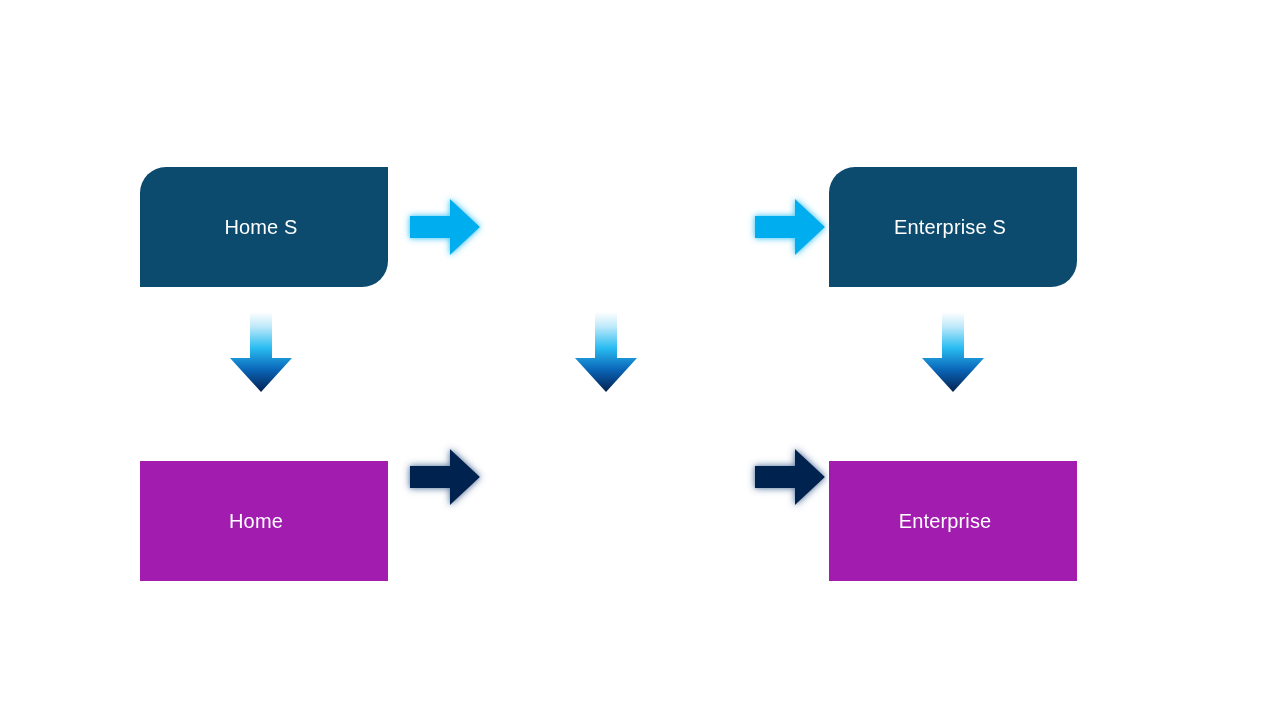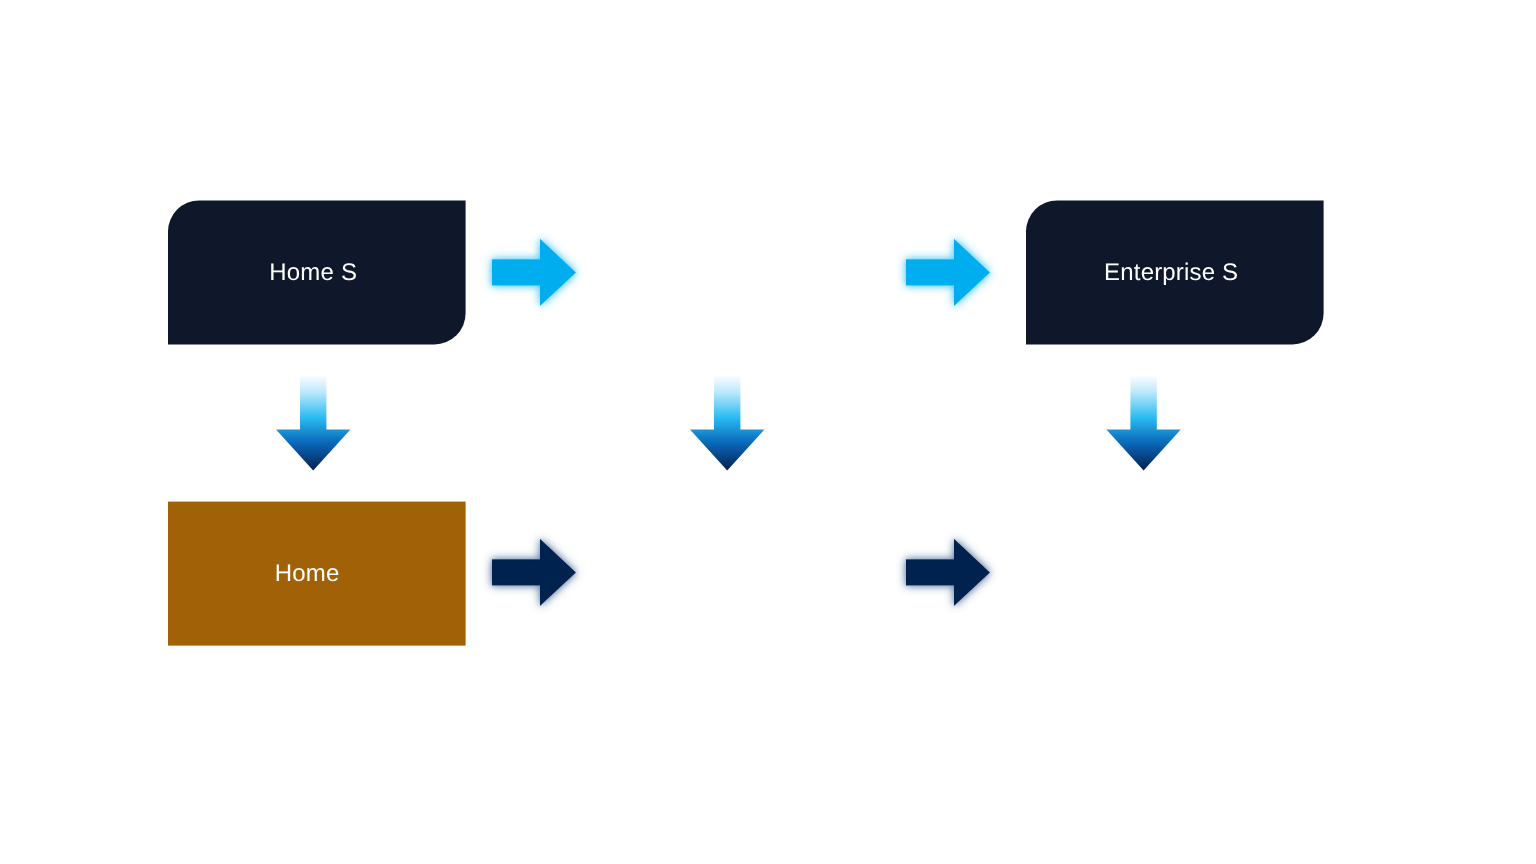--- a/index.html
+++ b/index.html
@@ -29,27 +29,28 @@
     position: absolute;
     box-sizing: border-box;
     display: flex;
     align-items: center;
     justify-content: center;
     width: 248px;
     height: 120px;
   }
 
   .node-top {
-    background: #0f172a;
+    background: #0c4a6e;
     border-radius: 26px 0 26px 0;
   }
 
   .node-bottom {
-    background: #a16207;
+    background: #a21caf;
     border-radius: 0;
+    margin-top: 43px;
   }
 
   .node-label {
     color: #ffffff;
     font-size: 20px;
     font-weight: 400;
     letter-spacing: 0.15px;
     line-height: 1;
     white-space: nowrap;
     text-align: center;
@@ -85,21 +86,21 @@
 </head>
 <body>
 
 <div id="canvas">
 
   <div class="node node-top" style="left:140px; top:167px;">
     <span class="node-label">Home S</span>
   </div>
 
 
-  <div class="node node-top" style="left:855px; top:167px;">
+  <div class="node node-top" style="left:829px; top:167px;">
     <span class="node-label">Enterprise S</span>
   </div>
 
   <div class="arrow arrow-h" style="left:404px; top:191px;">
     <svg width="80" height="72" viewBox="0 0 80 72">
       <defs>
         <filter id="glowLight" x="-60%" y="-60%" width="220%" height="220%">
           <feDropShadow dx="0" dy="0" stdDeviation="3.4" flood-color="#35C8F7" flood-opacity="0.95"></feDropShadow>
           <feDropShadow dx="0" dy="0" stdDeviation="1.6" flood-color="#9FE4FB" flood-opacity="0.8"></feDropShadow>
         </filter>
@@ -163,20 +164,23 @@
       </defs>
       <path d="M26,4 L48,4 L48,50 L68,50 L37,84 L6,50 L26,50 Z" fill="url(#vgrad3)"></path>
     </svg>
   </div>
 
   <div class="node node-bottom" style="left:140px; top:418px;">
     <span class="node-label">Home</span>
   </div>
 
 
+  <div class="node node-bottom" style="left:829px; top:418px;">
+    <span class="node-label">Enterprise</span>
+  </div>
 
   <div class="arrow arrow-h" style="left:404px; top:441px;">
     <svg width="80" height="72" viewBox="0 0 80 72">
       <defs>
         <filter id="glowDark" x="-60%" y="-60%" width="220%" height="220%">
           <feDropShadow dx="0" dy="0" stdDeviation="3.6" flood-color="#4A6B99" flood-opacity="0.85"></feDropShadow>
           <feDropShadow dx="0" dy="0" stdDeviation="1.6" flood-color="#9DB2CC" flood-opacity="0.7"></feDropShadow>
         </filter>
       </defs>
       <path d="M6,25 L46,25 L46,8 L76,36 L46,64 L46,47 L6,47 Z" fill="#06234F" filter="url(#glowDark)"></path>

